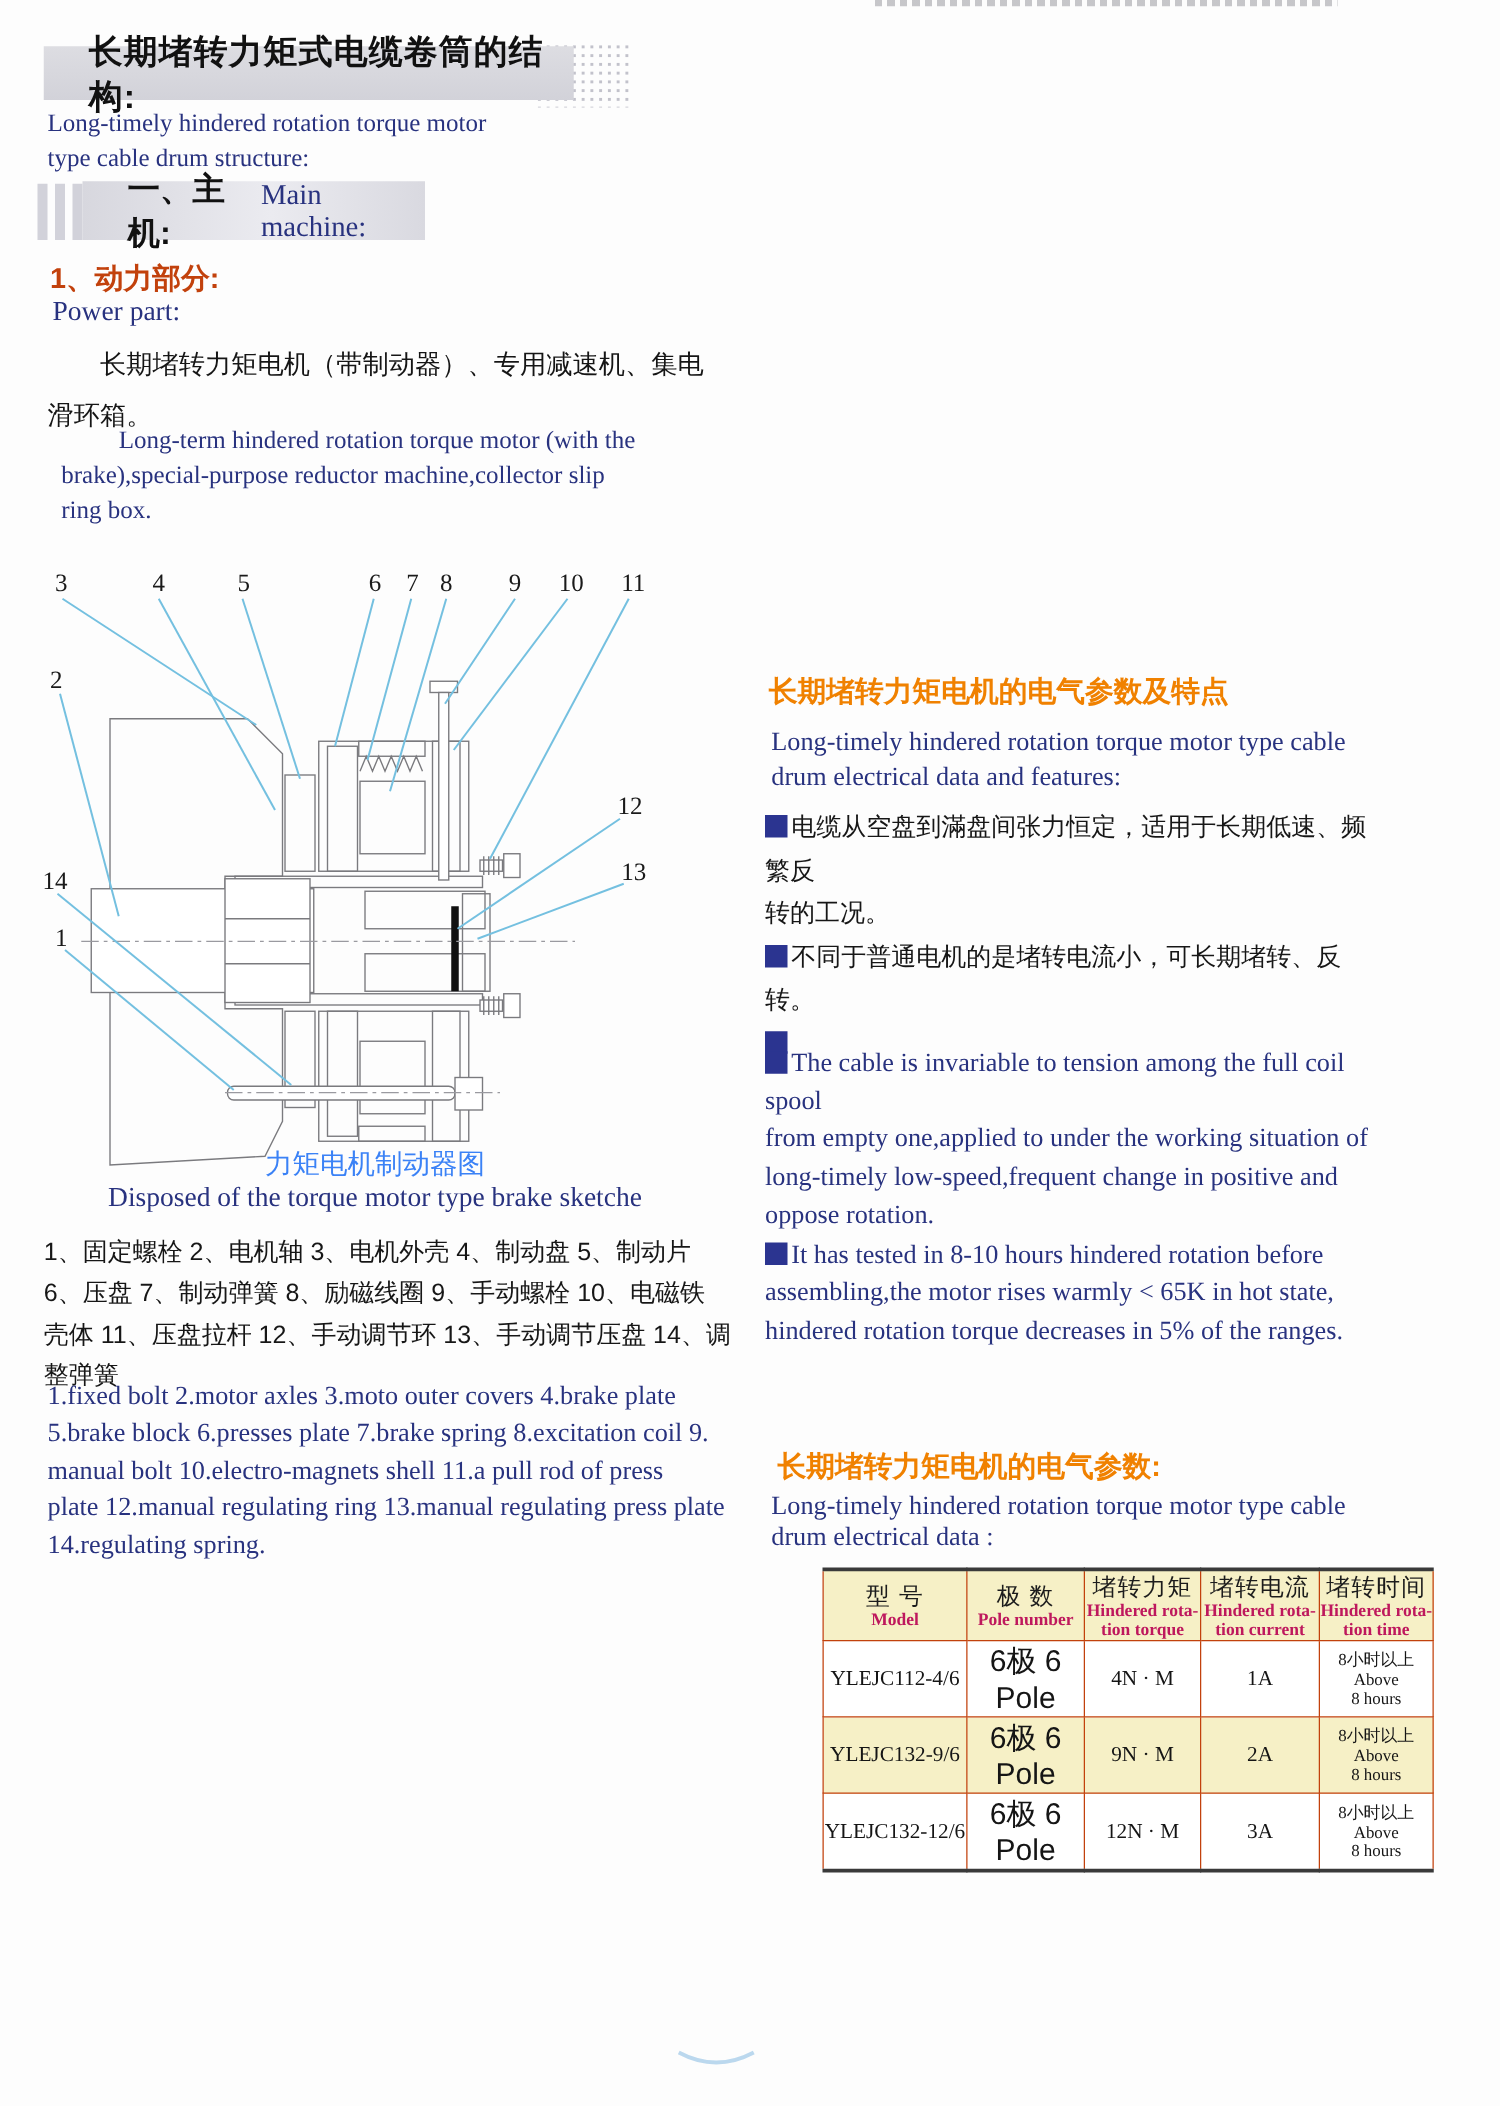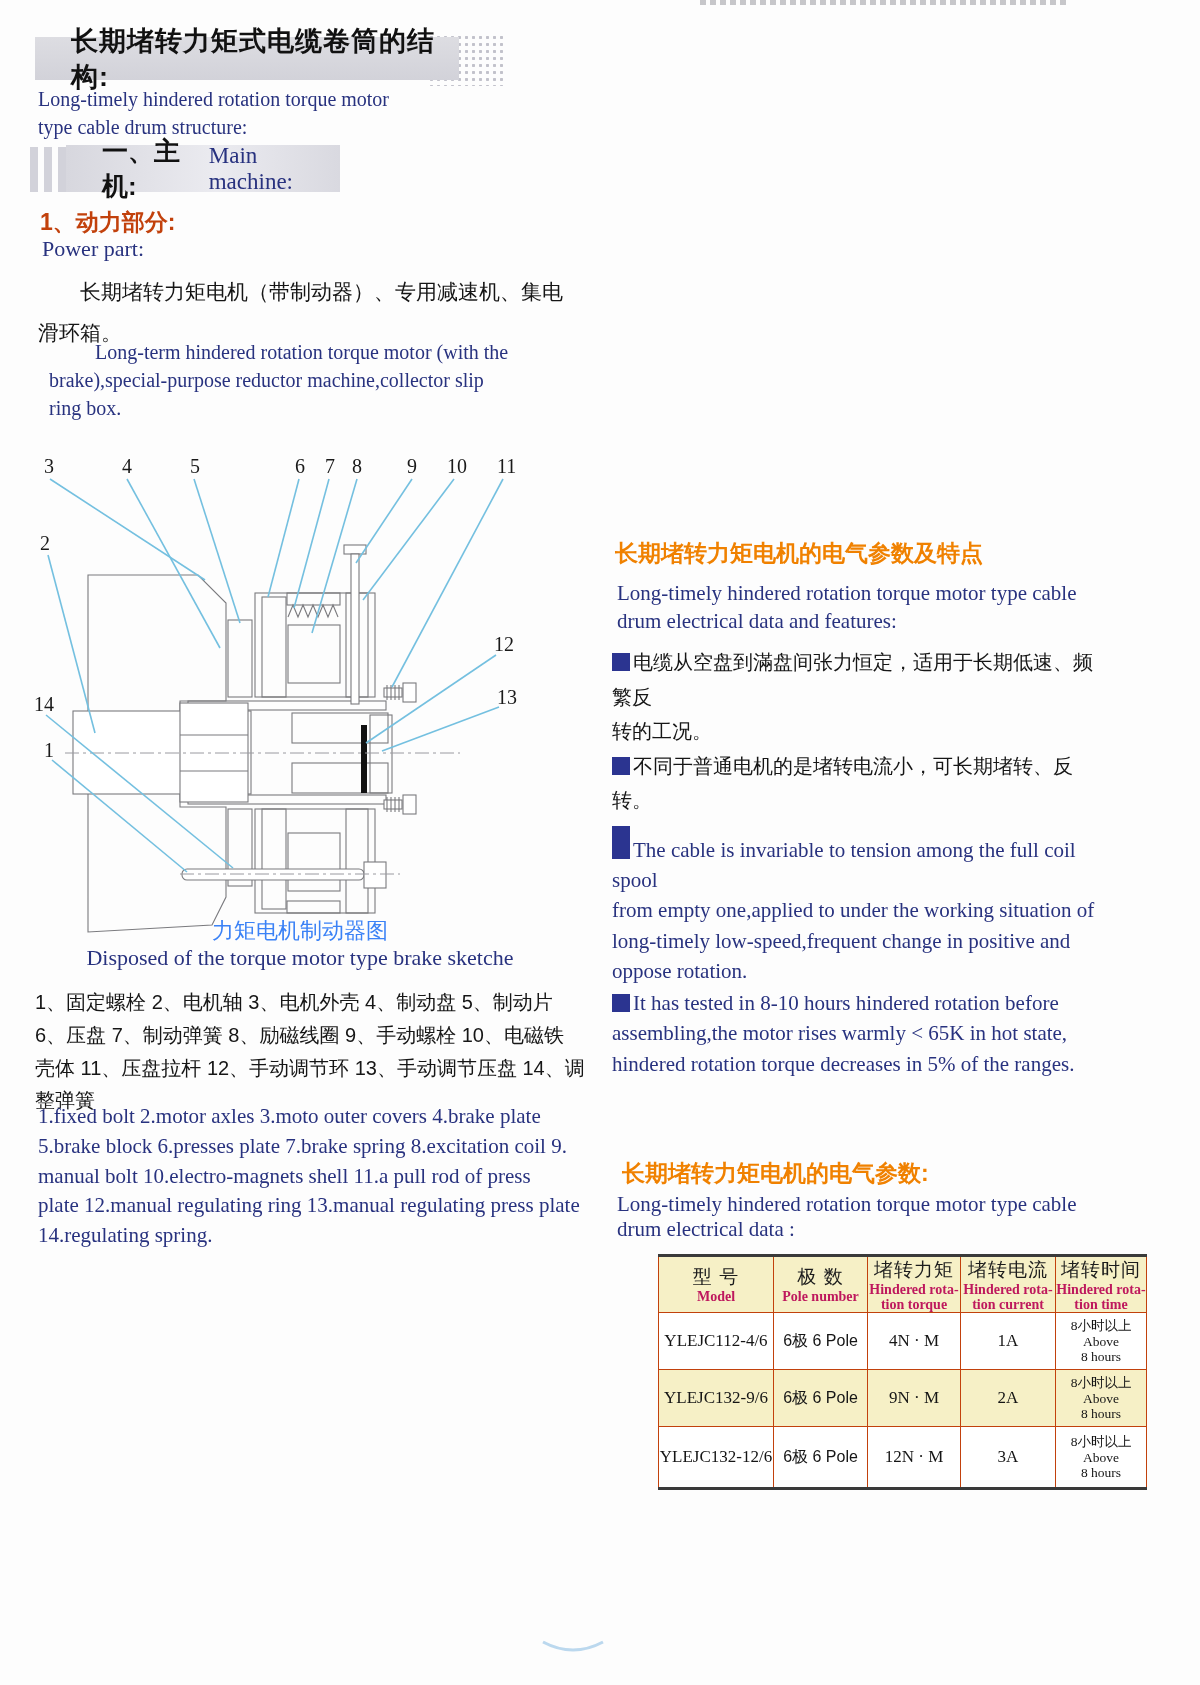--- a/index.html
+++ b/index.html
@@ -68,21 +68,21 @@
   table.spec{border-collapse:collapse;width:488px;table-layout:fixed;}
   table.spec th,table.spec td{border:1px solid #c2410c;text-align:center;vertical-align:middle;padding:0;}
   table.spec{border-top:3px solid #3a3a3a;border-bottom:3px solid #3a3a3a;}
   .hdr-row{background:#f6f0c6;height:56px;}
   .hcn{font-size:19px;font-weight:normal;color:#1c1c1c;letter-spacing:1px;}
   .hen{font-size:14px;line-height:1.05;color:#be185d;font-family:"Liberation Serif","DejaVu Serif",serif;}
   .row-a{background:#ffffff;height:57px;}
   .row-b{background:#f6f0c6;height:57px;}
   .row-c{background:#ffffff;height:62px;}
   .cell-model{font-family:"Liberation Serif","DejaVu Serif",serif;font-size:17px;}
-  .cell-pole{font-size:16px;margin-left:20px;}
+  .cell-pole{font-size:24px;margin-left:20px;}
   .cell-val{font-family:"Liberation Serif","DejaVu Serif",serif;font-size:17px;}
   .cell-time{font-family:"Liberation Serif","DejaVu Serif",serif;font-size:13.5px;line-height:1.15;}
 
   .swoosh{left:538px;top:1636px;width:70px;height:22px;}
 </style>
 </head>
 <body>
 
 <div>
 

